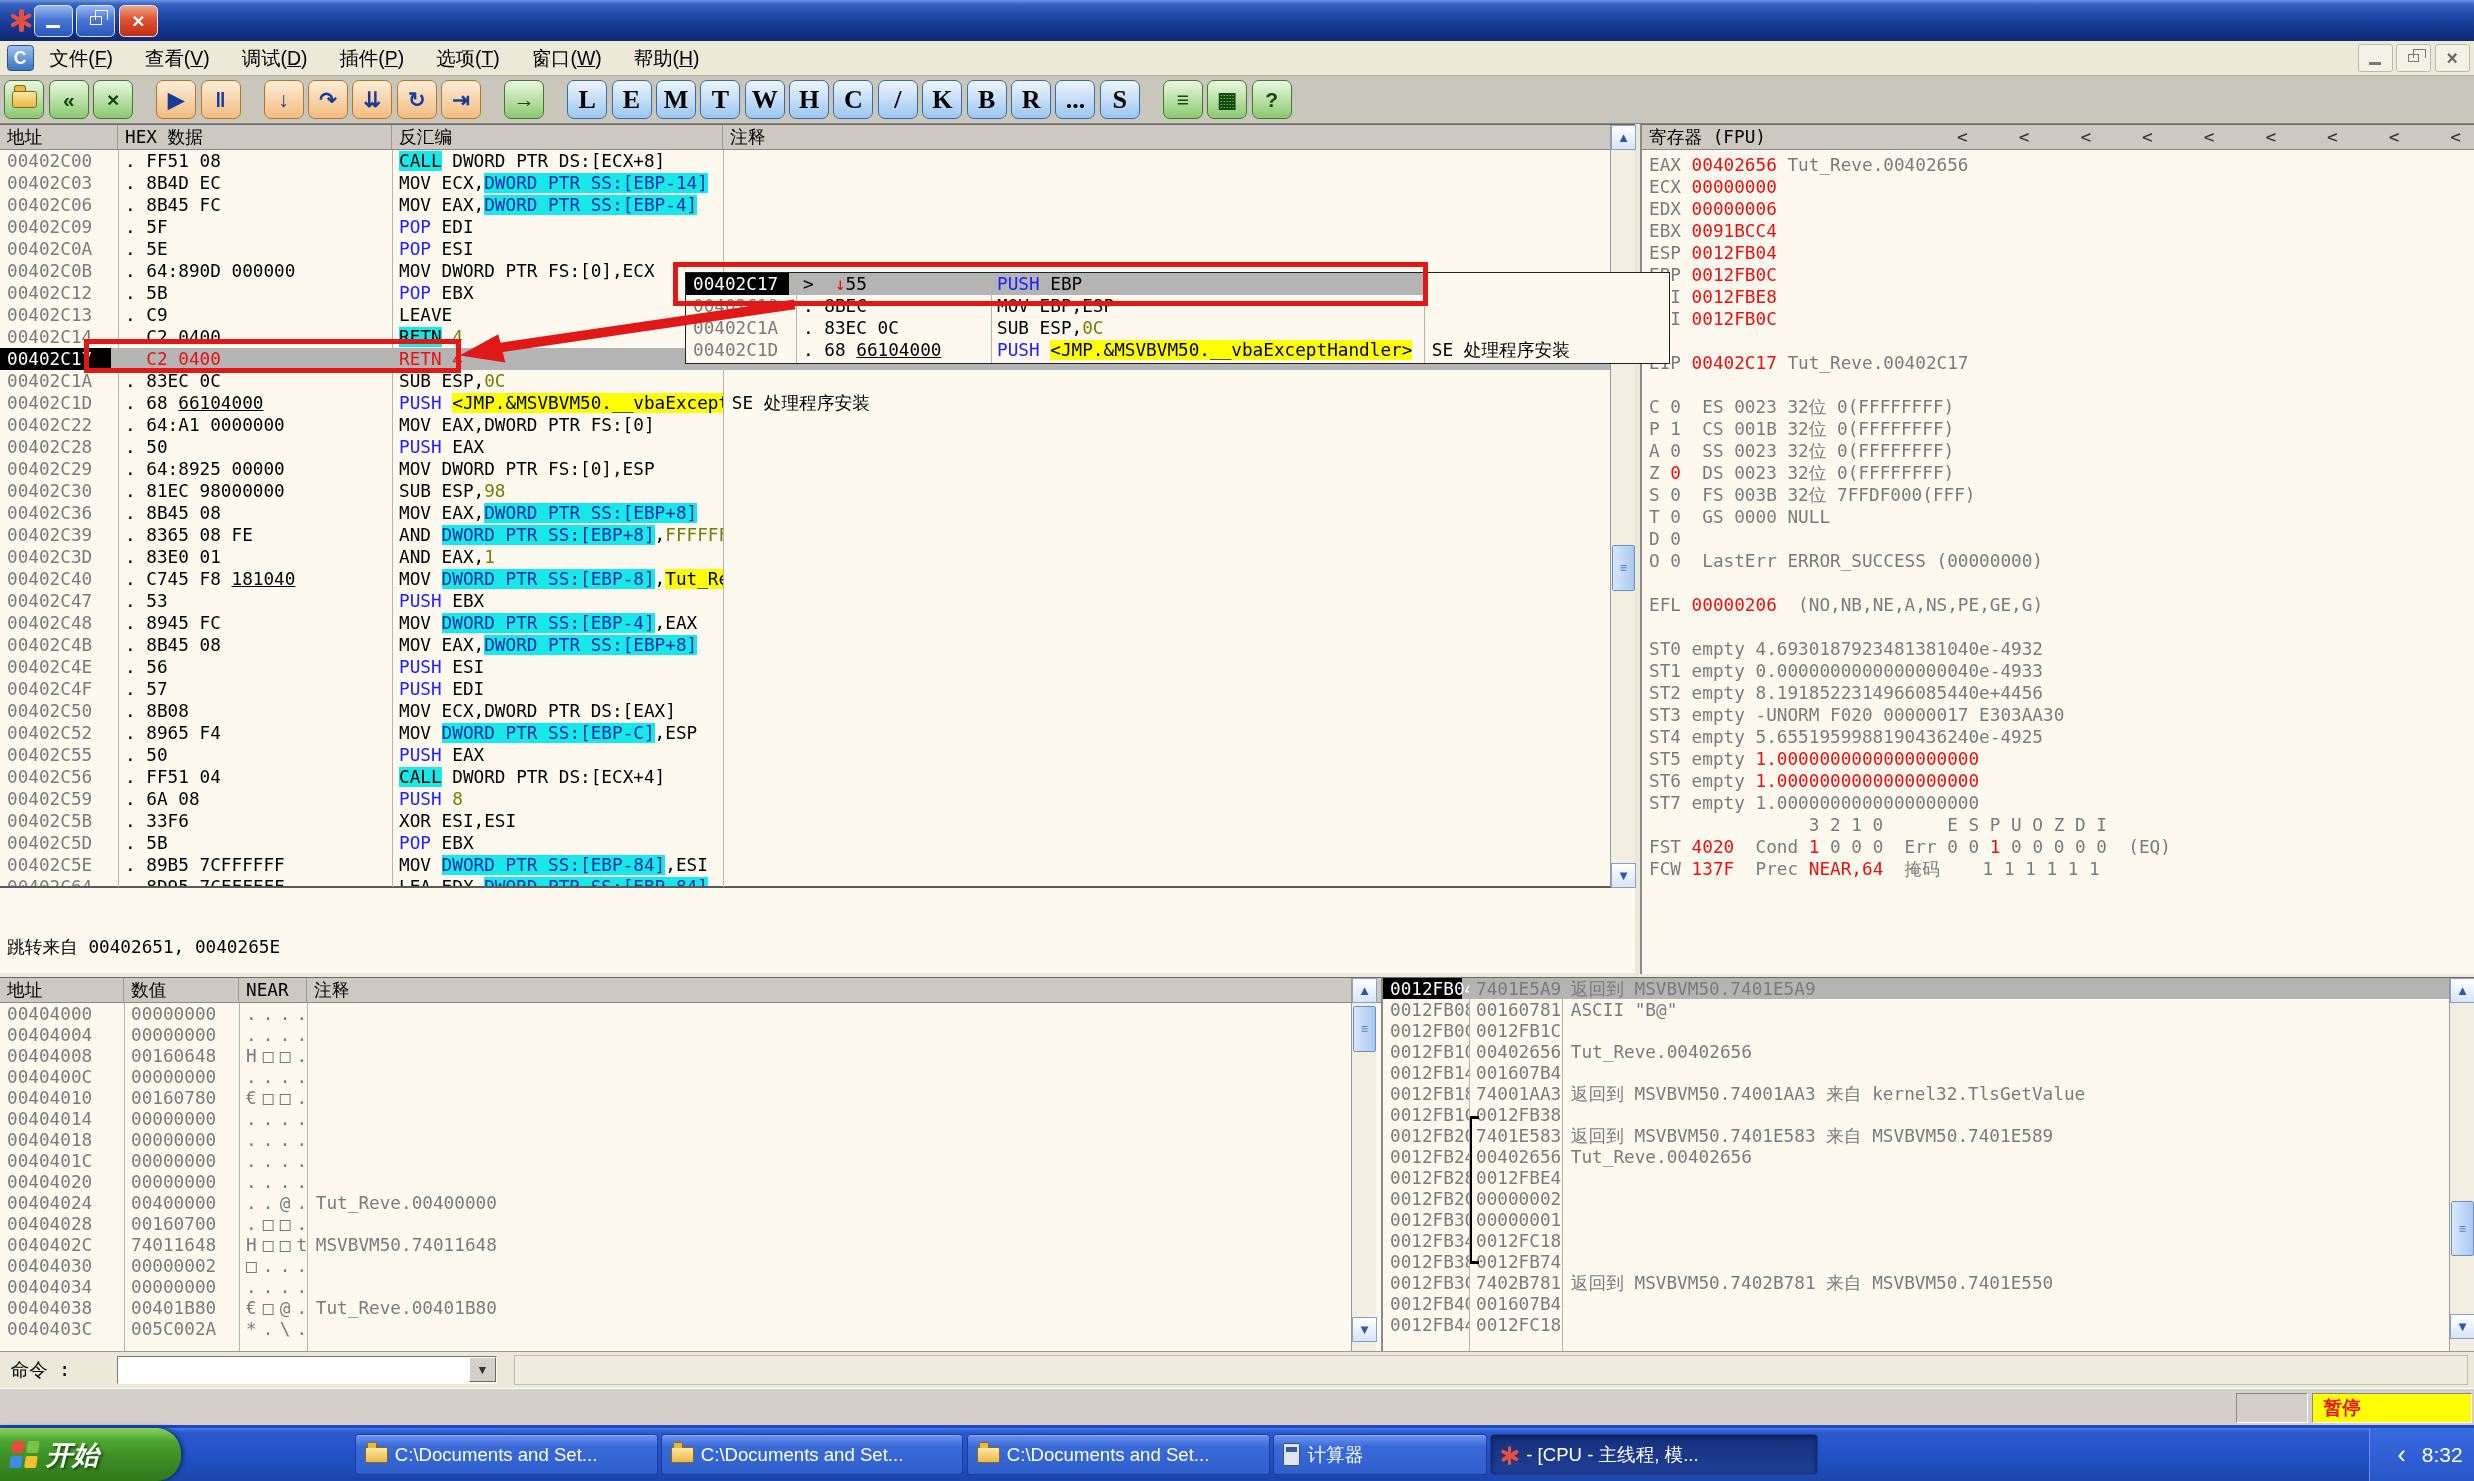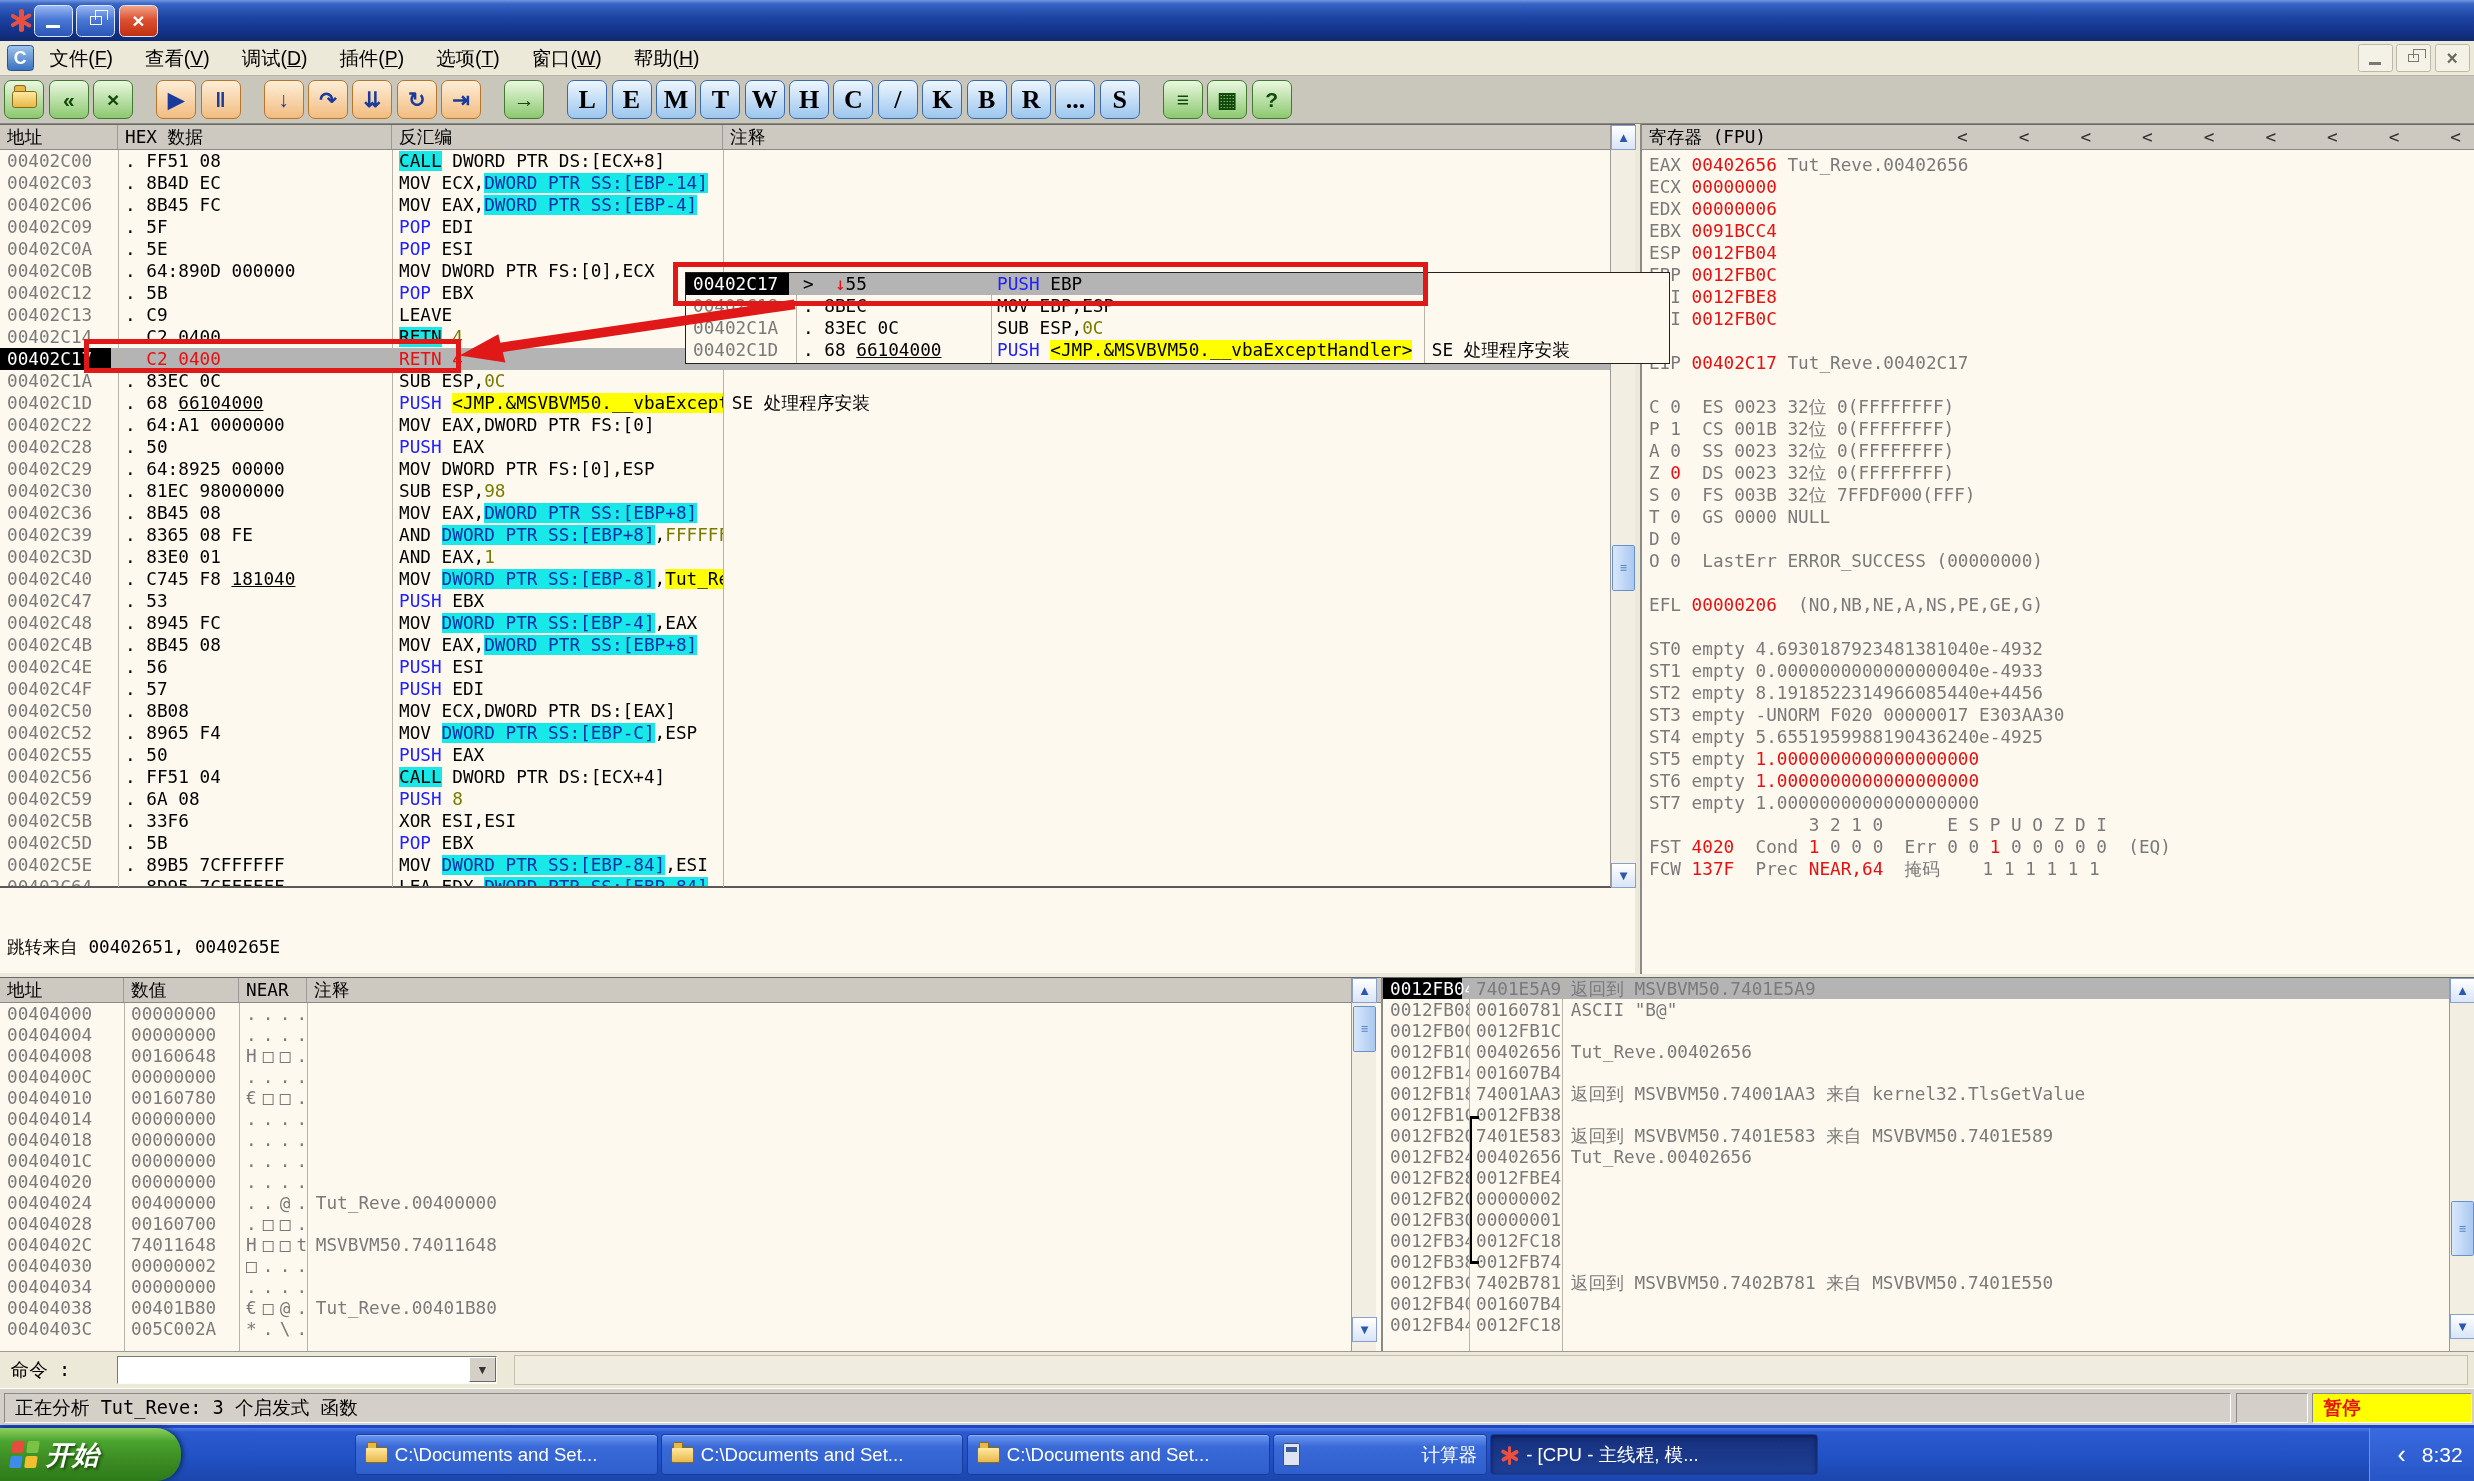--- a/index.html
+++ b/index.html
@@ -295,21 +295,20 @@
 <div id="cmdbar">
   <span id="cmd-label">命令 :</span>
   <span id="cmd-combo">
     <input id="cmd-input" value="" style="">
     <span id="cmd-drop">▼</span>
   </span>
   <span id="cmd-rest"></span>
 </div>
 
 <div id="statusbar">
-  <div class="scell" id="scell-msg">正在分析 Tut_Reve: 3 个启发式 函数</div>
   <div class="scell" id="scell-b"></div>
   <div class="scell" id="scell-state">暂停</div>
 </div>
 <div id="winstrip"></div>
 
 <div id="taskbar">
   <div id="startbtn">
     <span class="xplogo">
         <i></i>
         <i></i>
@@ -324,21 +323,21 @@
         <span>C:\Documents and Set...</span>
       </div>
       <div class="task" style="left: 661px; width: 302px;">
         <span class="tfold"></span>
         <span>C:\Documents and Set...</span>
       </div>
       <div class="task" style="left: 967px; width: 303px;">
         <span class="tfold"></span>
         <span>C:\Documents and Set...</span>
       </div>
-      <div class="task" style="left: 1273px; width: 214px; justify-content: space-between;">
+      <div class="task" style="left: 1273px; width: 214px;">
         <span class="calcic"></span>
         <span>计算器</span>
       </div>
       <div class="task active" style="left: 1490px; width: 328px;">
         <span class="ollyic small">
           <i></i>
           <i></i>
           <i></i>
         </span>
         <span> - [CPU - 主线程, 模...</span>

